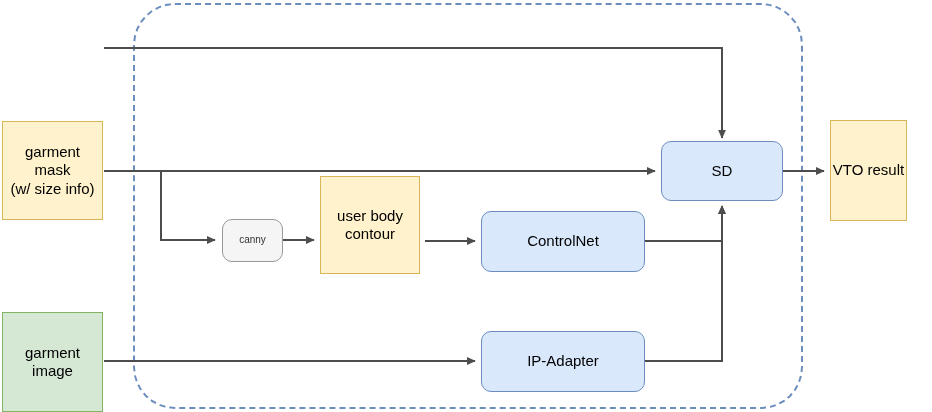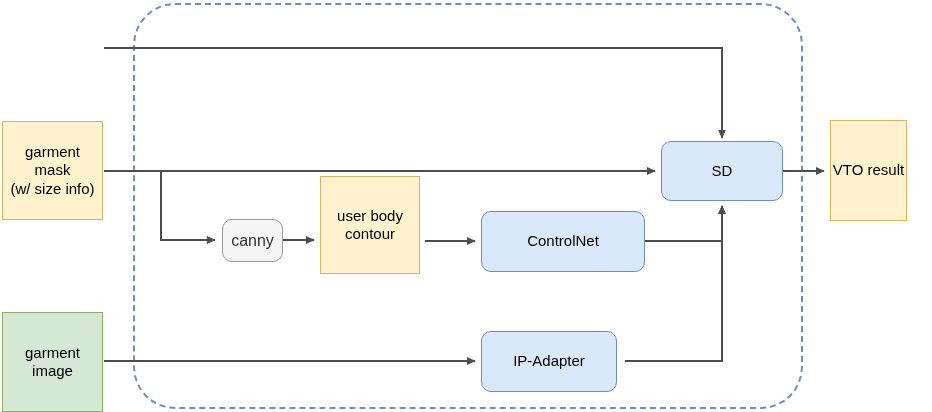--- a/index.html
+++ b/index.html
@@ -7,21 +7,21 @@
        font-family:"Liberation Sans","DejaVu Sans",sans-serif;}
   #canvas{position:relative;width:932px;height:412px;}
   svg#wires{position:absolute;left:0;top:0;width:932px;height:412px;pointer-events:none;}
   .node{position:absolute;box-sizing:border-box;display:flex;align-items:center;
         justify-content:center;text-align:center;line-height:1.22;
         font-size:15px;color:#000000;white-space:pre-line;}
   .n-yellow{background:#fff2cc;border:1px solid #d6b656;}
   .n-green {background:#d5e8d4;border:1px solid #82b366;}
   .n-blue  {background:#dae8fc;border:1px solid #6c8ebf;border-radius:10px;}
   .n-grey  {background:#f5f5f5;border:1px solid #999999;border-radius:10px;
-            font-size:16px;color:#333333;}
+            font-size:10px;color:#333333;}
   .boundary{position:absolute;box-sizing:border-box;
             border:2px dashed #6c8ebf;border-radius:42px;background:transparent;}
 </style>
 </head>
 <body>
 
 <div id="canvas">
 
   <div class="boundary" style="left:133px;top:3px;width:670px;height:406px;"></div>
 
@@ -52,19 +52,19 @@
   <div class="node n-green" style="left:2px;top:312px;width:101px;height:100px;">garment
 image</div>
 
   <div class="node n-grey" style="left:222px;top:219px;width:61px;height:43px;">canny</div>
 
   <div class="node n-yellow" style="left:320px;top:176px;width:100px;height:98px;">user body
 contour</div>
 
   <div class="node n-blue" style="left:481px;top:211px;width:164px;height:61px;">ControlNet</div>
 
-  <div class="node n-blue" style="left:481px;top:331px;width:136px;height:61px;">IP-Adapter</div>
+  <div class="node n-blue" style="left:481px;top:331px;width:164px;height:61px;">IP-Adapter</div>
 
   <div class="node n-blue" style="left:661px;top:141px;width:122px;height:60px;">SD</div>
 
   <div class="node n-yellow" style="left:830px;top:120px;width:77px;height:101px;">VTO result</div>
 
 </div>
 
 </body></html>

